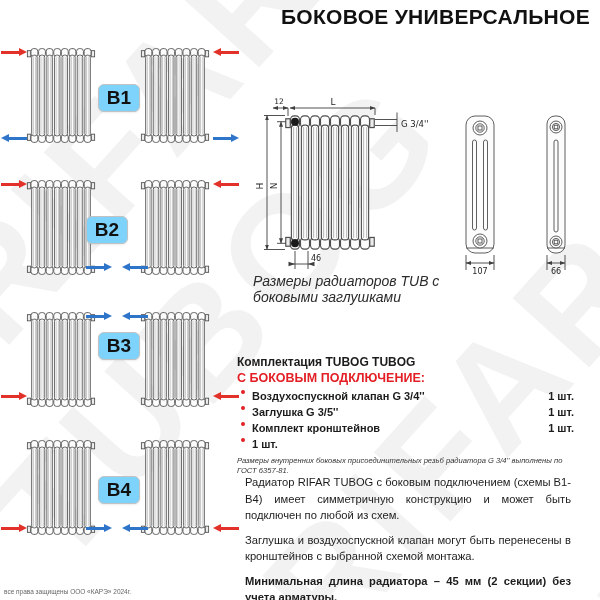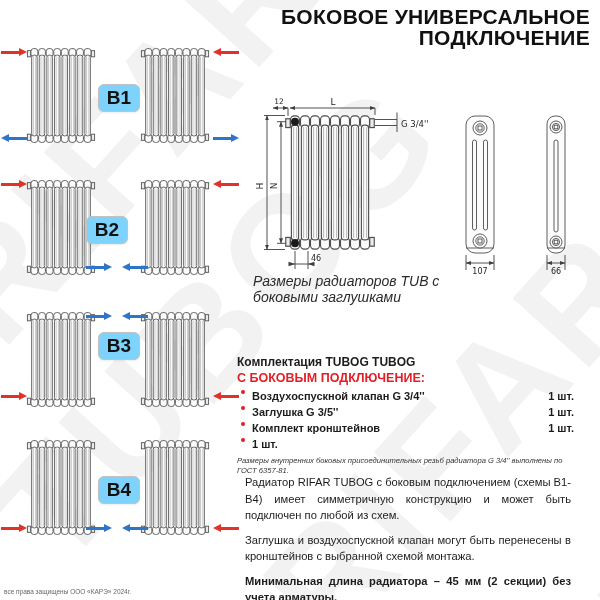--- a/index.html
+++ b/index.html
@@ -92,21 +92,20 @@
         <use href="#sec" x="48"></use>
           <use href="#sec" x="56"></use>
       </g>
     </defs>
   </svg>
 
   <div class="content">
 
     <div class="title">
       <div>БОКОВОЕ УНИВЕРСАЛЬНОЕ</div>
-      <div>ПОДКЛЮЧЕНИЕ</div>
     </div>
 
     <div>
       <svg class="rad" style="left:25px;top:48px" width="72" height="95" viewBox="0 0 72 100">
           <use href="#radsym"></use>
         </svg>
       <svg class="rad" style="left:139px;top:48px" width="72" height="95" viewBox="0 0 72 100">
           <use href="#radsym"></use>
         </svg>
       <div class="slabel" style="left:98px;top:84px">B1</div>

